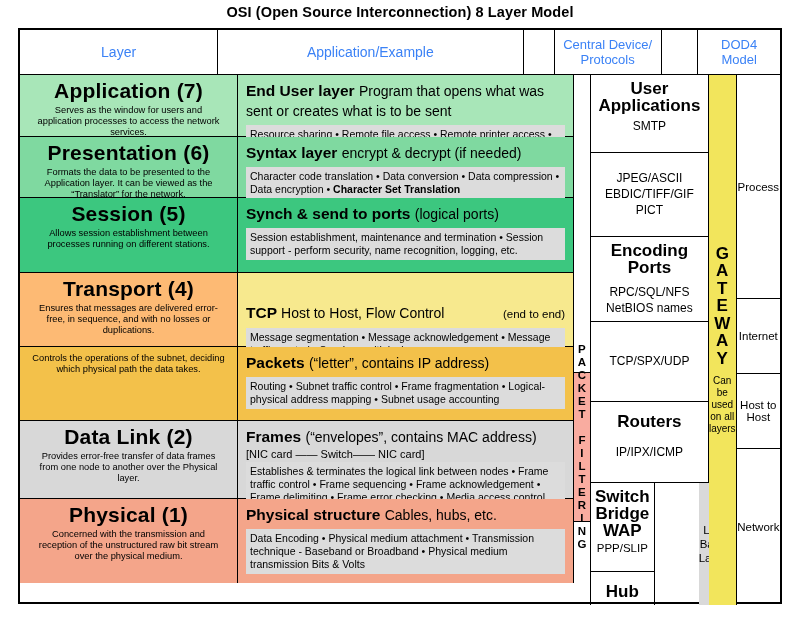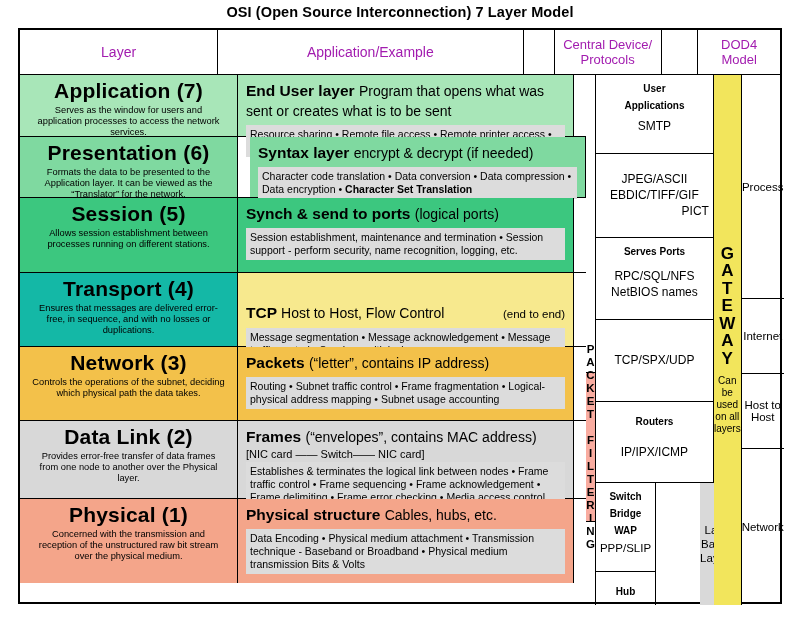--- a/index.html
+++ b/index.html
@@ -21,21 +21,21 @@
   
   .c-layer{width:218px;}
   .c-app{width:336px;}
   .c-pf{width:34px;}
   .c-cd{width:118px;}
   .c-gw{width:40px;}
   .c-dod{width:90px;}
 
   
   .hdr{height:44px;display:flex;align-items:center;justify-content:center;text-align:center;
-       font-size:14px;color:#a21caf;background:#fff;}
+       font-size:14px;color:#3b82f6;background:#fff;}
   .hdr-small{font-size:13px;line-height:15px;}
 
   
   .layercell{padding:4px 6px 3px 6px;text-align:center;}
   .layername{font-size:21px;font-weight:bold;letter-spacing:0.2px;color:#000;}
   .layernum{font-weight:bold;}
   .layerdesc{font-size:9.3px;line-height:11.2px;color:#000;margin-top:2px;padding:0 6px;}
 
   
   .appcell{padding:6px 8px 22px 8px;}
@@ -44,42 +44,42 @@
   .appsub{font-size:10.5px;line-height:13px;color:#000;margin-top:4px;padding:3px 4px;}
   .appsub b{font-weight:bold;}
   .gray{background:#dcdcdc;}
 
   
   .pf{background:#f9aca0;display:flex;align-items:center;justify-content:center;}
   .pftext{font-size:11.5px;font-weight:bold;line-height:13px;text-align:center;color:#000;}
 
   
   .cd{padding:5px 4px;text-align:center;}
-  .cdmain{font-size:10px;font-weight:bold;color:#000;line-height:17px;}
+  .cdmain{font-size:17px;font-weight:bold;color:#000;line-height:17px;}
   .cdsub{font-size:12px;color:#000;line-height:16px;margin-top:4px;}
 
   
   .gw{background:#f2e55c;display:flex;flex-direction:column;align-items:center;justify-content:center;}
   .gwword{font-size:17px;font-weight:bold;line-height:17.5px;text-align:center;color:#000;}
   .gwnote{font-size:10px;line-height:12px;text-align:center;color:#000;margin-top:8px;}
 
   
   .dod{display:flex;align-items:center;justify-content:center;text-align:center;font-size:11.5px;color:#000;}
 
   
   .land{display:flex;align-items:center;justify-content:center;text-align:center;font-size:11.5px;color:#000;line-height:14px;background:#d9d9d9;}
 
   .flexcol{display:flex;flex-direction:column;}
 </style>
 </head>
 <body>
 
 <div id="page">
 
-  <div class="title">OSI (Open Source Interconnection) 7 Layer Model</div>
+  <div class="title">OSI (Open Source Interconnection) 8 Layer Model</div>
 
   <div class="table">
 
     <div class="row bdb">
       <div class="cell c-layer bdr hdr">Layer</div>
       <div class="cell c-app bdr hdr">Application/Example</div>
       <div class="cell c-pf bdr hdr"></div>
       <div class="cell c-cd bdr hdr hdr-small flexcol" style="justify-content:center;">
         <div>Central Device/</div>
         <div>Protocols</div>
@@ -105,21 +105,21 @@
           </div>
           <div class="cell c-app bdr appcell" style="background:#a8e6b8;">
             <div class="apptitle">
               <span>End User layer</span>
               <span class="light">Program that opens what was sent or creates what is to be sent</span>
             </div>
             <div class="appsub gray">Resource sharing • Remote file access • Remote printer access • Directory services • Network management</div>
           </div>
         </div>
 
-        <div class="row bdb" style="height:61px;gap:12px;">
+        <div class="row bdb" style="height:61px;">
           <div class="cell c-layer bdr layercell" style="background:#7fd9a0;">
             <div class="layername">
               <span>Presentation</span>
               <span class="layernum">(6)</span>
             </div>
             <div class="layerdesc">Formats the data to be presented to the Application layer. It can be viewed as the “Translator” for the network.</div>
           </div>
           <div class="cell c-app bdr appcell" style="background:#7fd9a0;">
             <div class="apptitle">
               <span>Syntax layer</span>
@@ -145,45 +145,41 @@
           <div class="cell c-app bdr appcell" style="background:#3cc77f;">
             <div class="apptitle">
               <span>Synch &amp; send to ports</span>
               <span class="light">(logical ports)</span>
             </div>
             <div class="appsub gray">Session establishment, maintenance and termination • Session support - perform security, name recognition, logging, etc.</div>
           </div>
         </div>
 
         <div class="row bdb" style="height:74px;">
-          <div class="cell c-layer bdr layercell" style="background:#14b8a6;">
+          <div class="cell c-layer bdr layercell" style="background:#fdba74;">
             <div class="layername">
               <span>Transport</span>
               <span class="layernum">(4)</span>
             </div>
             <div class="layerdesc">Ensures that messages are delivered error-free, in sequence, and with no losses or duplications.</div>
           </div>
           <div class="cell c-app bdr appcell" style="background:#f7e98e;">
             <div class="apptitle" style="display:flex;justify-content:space-between;align-items:baseline;">
               <span>
                 <span>TCP</span>
                 <span class="light">Host to Host, Flow Control</span>
               </span>
               <span class="light" style="font-size:11.5px;margin-top:26px;">(end to end)</span>
             </div>
             <div class="appsub gray">Message segmentation • Message acknowledgement • Message traffic control • Session multiplexing</div>
           </div>
         </div>
 
         <div class="row bdb" style="height:74px;">
           <div class="cell c-layer bdr layercell" style="background:#f3c14a;">
-            <div class="layername">
-              <span>Network</span>
-              <span class="layernum">(3)</span>
-            </div>
             <div class="layerdesc">Controls the operations of the subnet, deciding which physical path the data takes.</div>
           </div>
           <div class="cell c-app bdr appcell" style="background:#f3c14a;">
             <div class="apptitle">
               <span>Packets</span>
               <span class="light">(“letter”, contains IP address)</span>
             </div>
             <div class="appsub gray">Routing • Subnet traffic control • Frame fragmentation • Logical-physical address mapping • Subnet usage accounting</div>
           </div>
         </div>
@@ -233,24 +229,24 @@
       </div>
 
       <div class="cell c-cd bdr flexcol">
         <div class="cd bdb" style="height:71px;background:#fff;">
           <div class="cdmain">User<br>Applications</div>
           <div class="cdsub">SMTP</div>
         </div>
         <div class="cd bdb" style="height:77px;display:flex;flex-direction:column;justify-content:center;">
           <div class="cdsub" style="margin:0;">JPEG/ASCII</div>
           <div class="cdsub" style="margin:0;">EBDIC/TIFF/GIF</div>
-          <div class="cdsub" style="margin:0;text-align:right;">PICT</div>
+          <div class="cdsub" style="margin:0;">PICT</div>
         </div>
         <div class="cd bdb" style="height:75px;">
-          <div class="cdmain">Serves Ports</div>
+          <div class="cdmain">Encoding Ports</div>
           <div class="cdsub" style="margin-top:8px;">RPC/SQL/NFS</div>
           <div class="cdsub" style="margin:0;">NetBIOS names</div>
         </div>
         <div class="cd bdb" style="height:74px;display:flex;align-items:center;justify-content:center;">
           <div class="cdsub" style="margin:0;">TCP/SPX/UDP</div>
         </div>
         <div class="cd bdb" style="height:74px;">
           <div class="cdmain" style="margin-top:6px;">Routers</div>
           <div class="cdsub" style="margin-top:14px;">IP/IPX/ICMP</div>
         </div>

